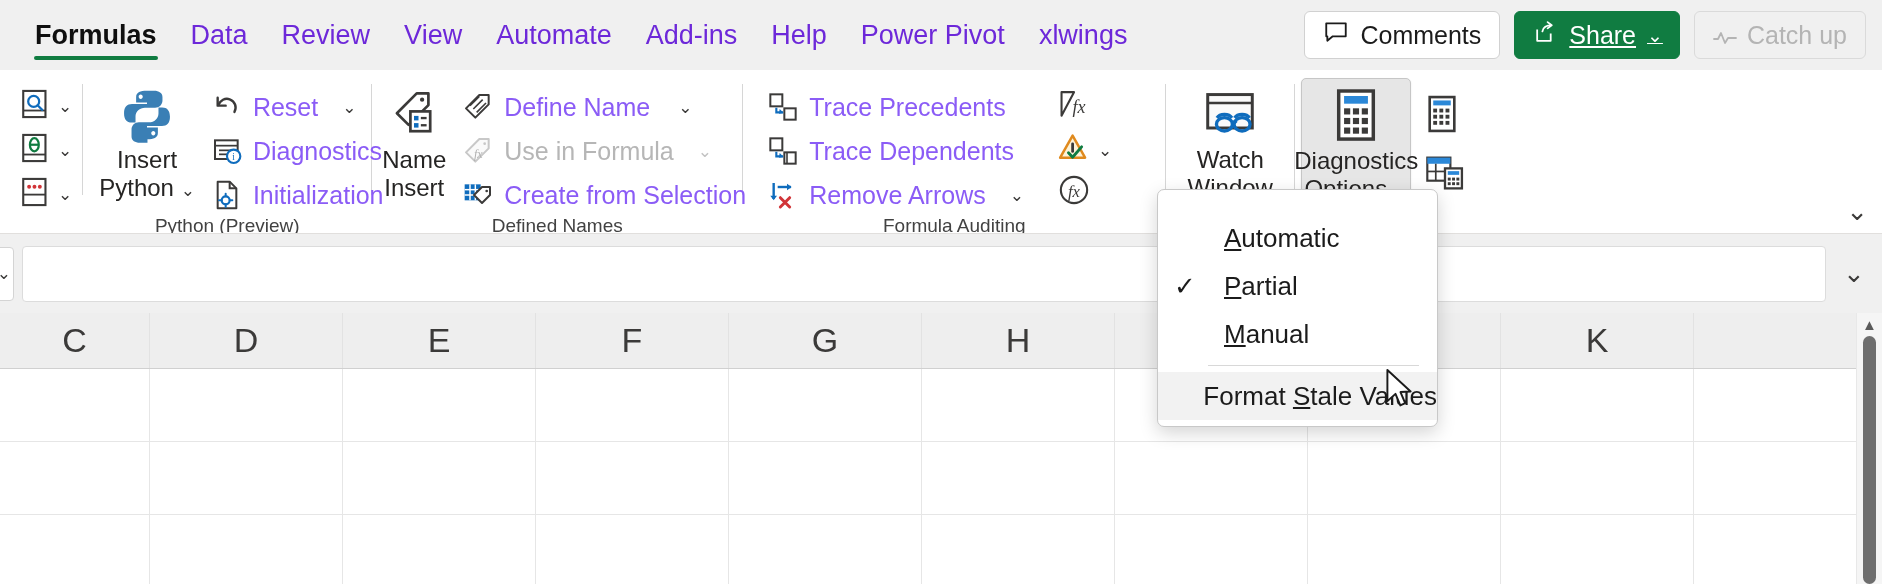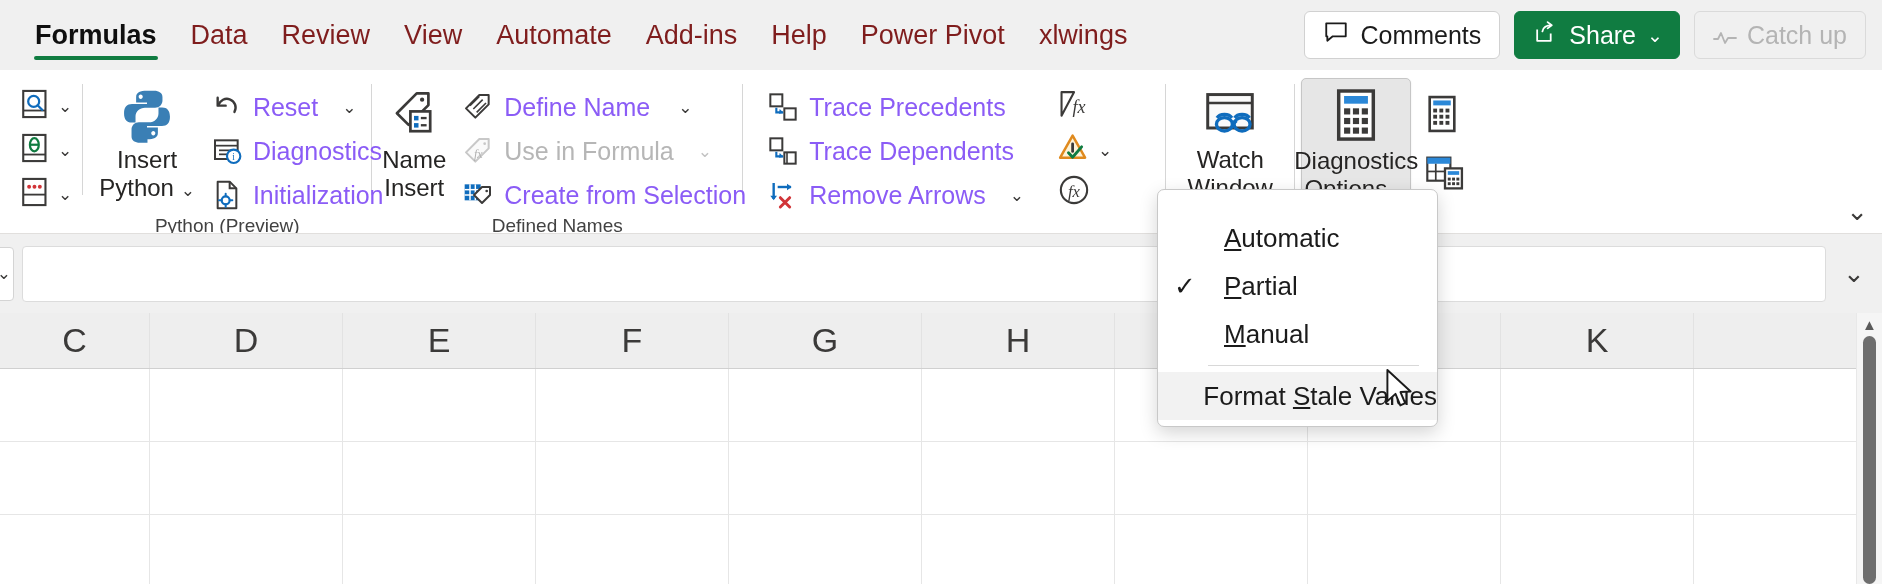--- a/index.html
+++ b/index.html
@@ -16,21 +16,21 @@
     position: relative;
     height: 70px;
     background: #f0f0f0;
     display: flex;
     align-items: center;
     padding-left: 18px;
   }
   .tab {
     position: relative;
     font-size: 27px;
-    color: #7f1d1d;
+    color: #6d28d9;
     padding: 0 17px;
     height: 52px;
     line-height: 52px;
     white-space: nowrap;
     cursor: default;
   }
   .tab.active { font-weight: bold; color: #0f0f0f; }
   .tab.active::after {
     content: "";
     position: absolute;
@@ -55,20 +55,21 @@
     cursor: pointer;
   }
   .btn-share {
     display: flex; align-items: center; gap: 11px;
     height: 48px; padding: 0 16px 0 18px;
     background: #107c41;
     border: 1px solid #107c41;
     border-radius: 6px;
     font-size: 25px; color: #ffffff;
     cursor: pointer;
+    text-decoration: underline;
   }
   .btn-catchup {
     display: flex; align-items: center; gap: 10px;
     height: 48px; padding: 0 18px;
     background: #f0f0f0;
     border: 1px solid #dadada;
     border-radius: 6px;
     font-size: 25px; color: #b4b4b4;
     cursor: default;
   }
@@ -526,20 +527,21 @@
         <div class="icol-item">
           <span>
             <svg width="36" height="36" viewBox="0 0 26 26">
               <circle cx="13" cy="13" r="9.5" fill="none" stroke="#3b3a39" stroke-width="1.5"></circle>
               <text x="13" y="18" font-size="12" text-anchor="middle" fill="#3b3a39" font-family="Liberation Serif, serif" font-style="italic">fx</text>
             </svg>
           </span>
         </div>
       </div>
     </div>
+    <div class="rgroup-label">Formula Auditing</div>
   </div>
 
   <div class="sep"></div>
 
   <div class="rgroup" style="width:128px;">
     <div class="rgroup-body" style="justify-content:center;">
       <div class="bigbtn">
         <span class="glyph">
           <svg width="60" height="52" viewBox="0 0 32 28">
             <rect x="4" y="3" width="24" height="18" fill="#fafafa" stroke="#3b3a39" stroke-width="1.6"></rect>

